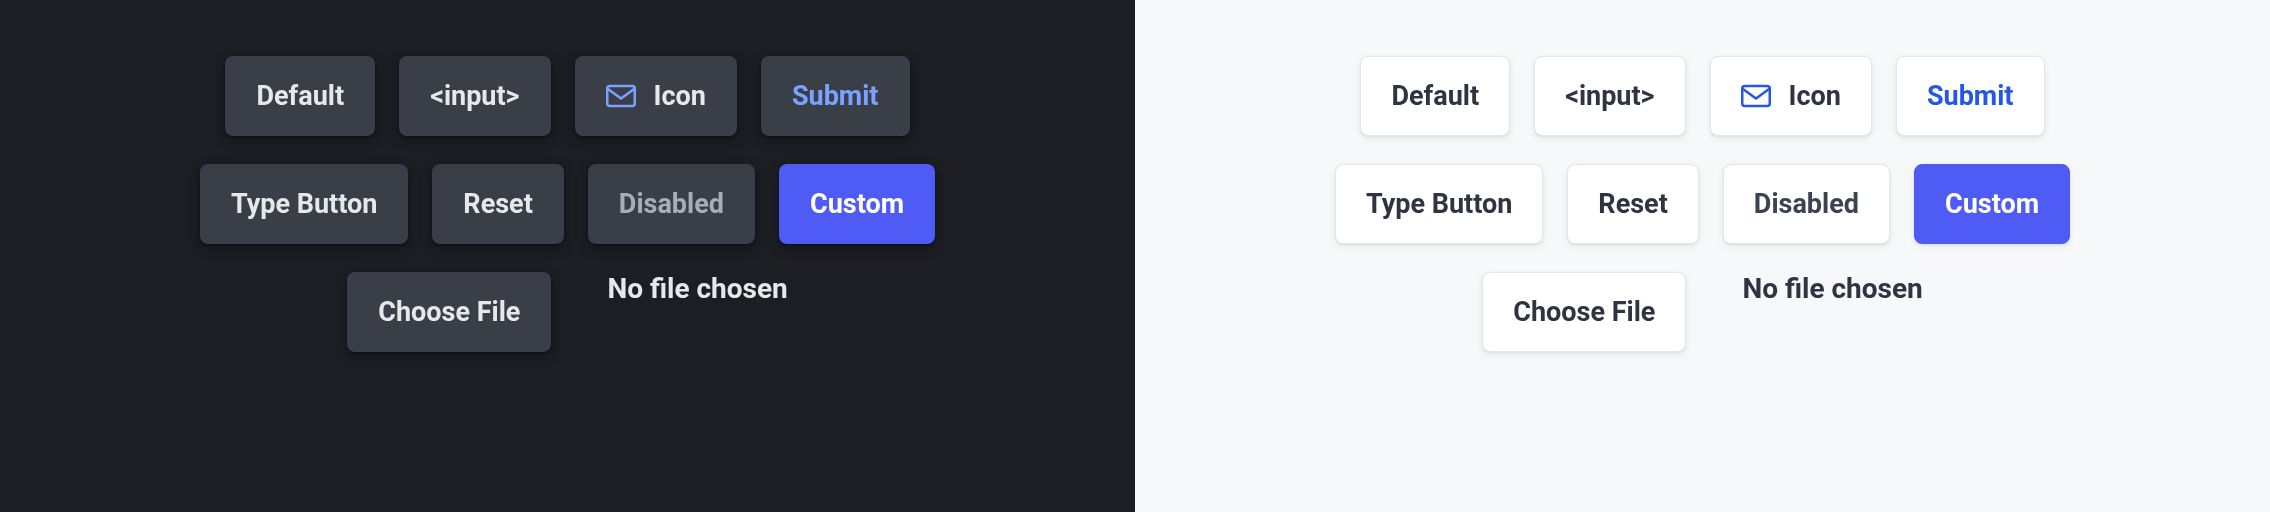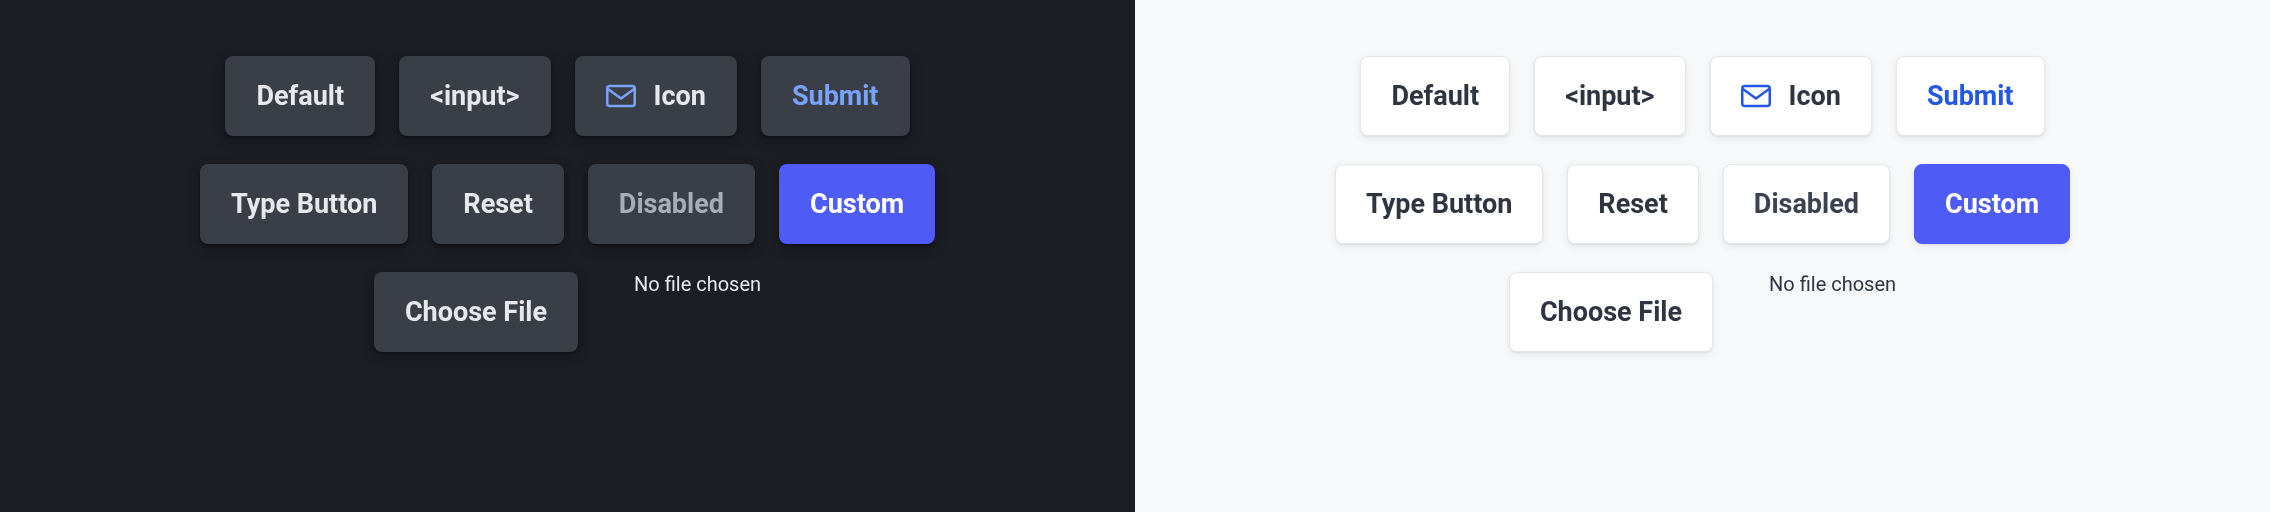--- a/index.html
+++ b/index.html
@@ -76,22 +76,22 @@
     border-color: #4f5bf5;
   }
   .panel-light .mail-icon { color: #2457e5; }
 
   .file-row {
     display: inline-flex;
     align-items: flex-start;
     gap: 40px;
   }
   .file-label {
-    font-size: 20px;
-    font-weight: 400;
+    font-size: 28px;
+    font-weight: 700;
     margin-left: 16px;
   }
   .panel-dark .file-label { color: #e6e8ec; }
   .panel-light .file-label { color: #2e3440; }
 
   .mail-icon {
     width: 30px;
     height: 24px;
     flex-shrink: 0;
   }

